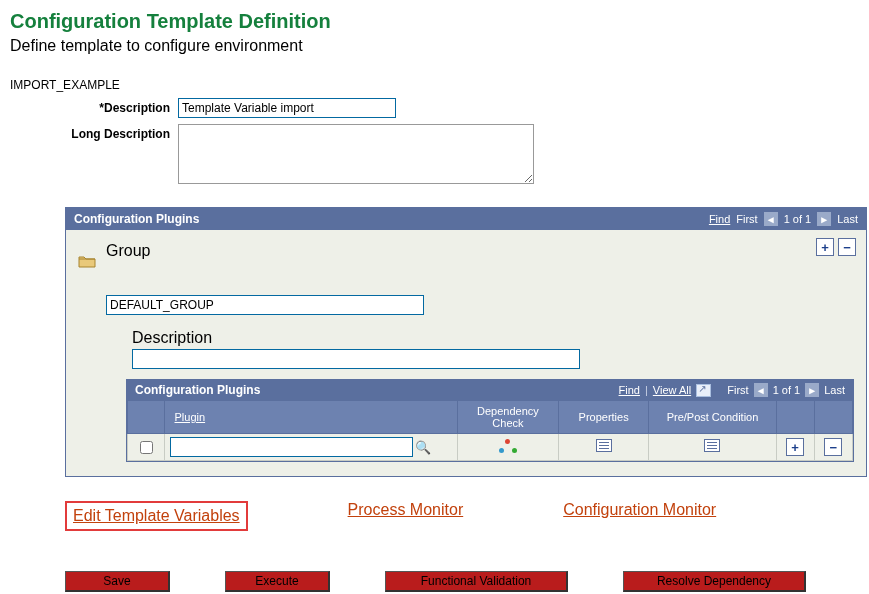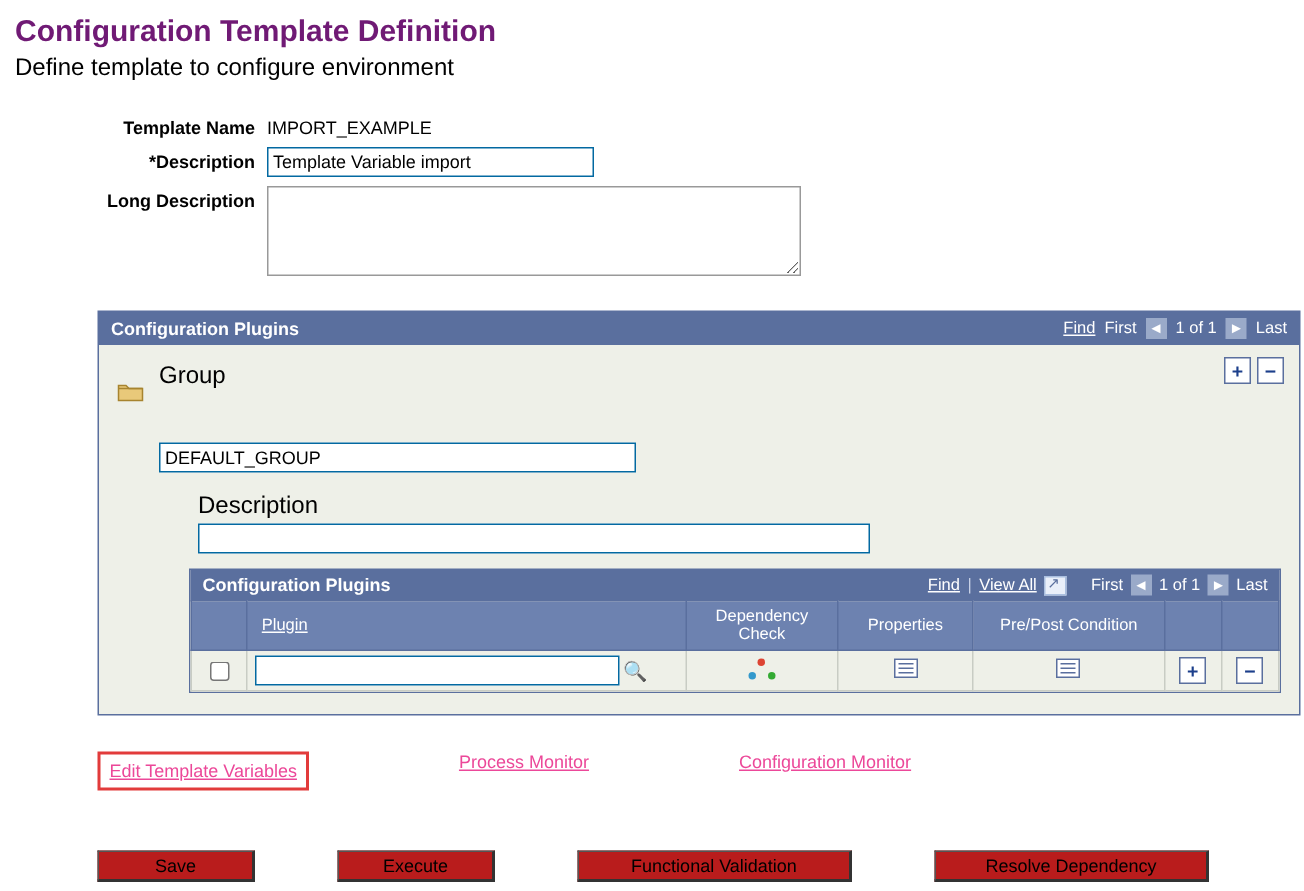--- a/index.html
+++ b/index.html
@@ -1,16 +1,16 @@
 <!DOCTYPE html>
 <html><head>
 <meta charset="utf-8">
 <style>
   body{margin:0;padding:10px;font-family:Arial,Helvetica,sans-serif;font-size:12px;color:#000;background:#fff}
-  h1{font-size:20px;color:#701a75;margin:0 0 4px 0;font-weight:bold}
+  h1{font-size:20px;color:#15803d;margin:0 0 4px 0;font-weight:bold}
   .subtitle{font-size:16px;color:#000;margin-bottom:20px}
   .form-row{display:flex;align-items:flex-start;margin-bottom:6px}
   .form-label{width:160px;text-align:right;padding-right:8px;font-weight:bold;font-size:12px;padding-top:3px}
   .form-value{font-size:12px;padding-top:3px}
   input[type=text]{font-family:Liberation Sans, sans-serif;font-size:12px;padding:2px 3px;border:1px solid #0369a1}
   textarea{font-family:Arial;font-size:12px;padding:2px;border:1px solid #999;resize:both}
   .section{margin:20px 0 0 55px;width:800px;border:1px solid #5a6f9e}
   .section-header{background:#5a6f9e;color:#fff;padding:4px 8px;display:flex;justify-content:space-between;align-items:center;font-size:12px}
   .section-header .sh-left{font-weight:bold}
   .sh-right{display:flex;align-items:center;gap:6px;font-size:11px}
@@ -26,21 +26,21 @@
   .inner-section{margin-top:10px;margin-left:48px;border:1px solid #5a6f9e}
   .inner-header{background:#5a6f9e;color:#fff;padding:3px 8px;display:flex;justify-content:space-between;align-items:center;font-size:12px}
   .inner-header .sh-left{font-weight:bold}
   .ih-right{display:flex;align-items:center;gap:5px;font-size:11px}
   .ih-right a{color:#fff;text-decoration:underline}
   table.grid{width:100%;border-collapse:collapse;background:#eef0e8}
   table.grid th{background:#6d82b0;color:#fff;border:1px solid #5a6f9e;font-size:11px;font-weight:normal;padding:4px 6px;text-align:center}
   table.grid th a{color:#fff;}
   table.grid td{border:1px solid #c8ccc4;padding:3px 5px;text-align:center;background:#eef0e8}
   .link-row{margin:24px 0 0 55px;display:flex;gap:100px}
-  .link-row a{color:#ec4899;text-decoration:underline;font-size:12px}
+  .link-row a{color:#c2410c;text-decoration:underline;font-size:16px}
   .highlight{border:2px solid #e23b3b;padding:4px 6px;display:inline-block}
   .btn-row{margin:40px 0 0 55px;display:flex;gap:55px}
   .pbtn{background:#b91c1c;border:1px solid #555;border-right:2px solid #333;border-bottom:2px solid #333;padding:2px 0;font-size:12px;cursor:pointer;text-align:center}
   .pbtn.small{width:102px}
   .pbtn.med{width:180px}
   .dep-icon{display:inline-block;position:relative;width:18px;height:14px}
   .dep-icon .d{position:absolute;width:5px;height:5px;border-radius:50%}
   .d1{top:0;left:6px;background:#d43}
   .d2{bottom:0;left:0;background:#39c}
   .d3{bottom:0;right:0;background:#3a3}
@@ -49,21 +49,20 @@
   .expand-icon{display:inline-block;width:13px;height:11px;border:1px solid #aabfe0;position:relative;background:#e9effa}
   .expand-icon::after{content:"↗";position:absolute;top:-2px;left:1px;font-size:10px;color:#5a6f9e}
 </style>
 </head>
 <body>
 
 <h1>Configuration Template Definition</h1>
 <div class="subtitle">Define template to configure environment</div>
 
 <div class="form-row">
-  <div class="form-label">Template Name</div>
   <div class="form-value">IMPORT_EXAMPLE</div>
 </div>
 <div class="form-row">
   <div class="form-label">*Description</div>
   <div><input type="text" style="width: 210px;" value="Template Variable import"></div>
 </div>
 <div class="form-row">
   <div class="form-label">Long Description</div>
   <div><textarea style="width: 350px; height: 54px;"></textarea></div>
 </div>

